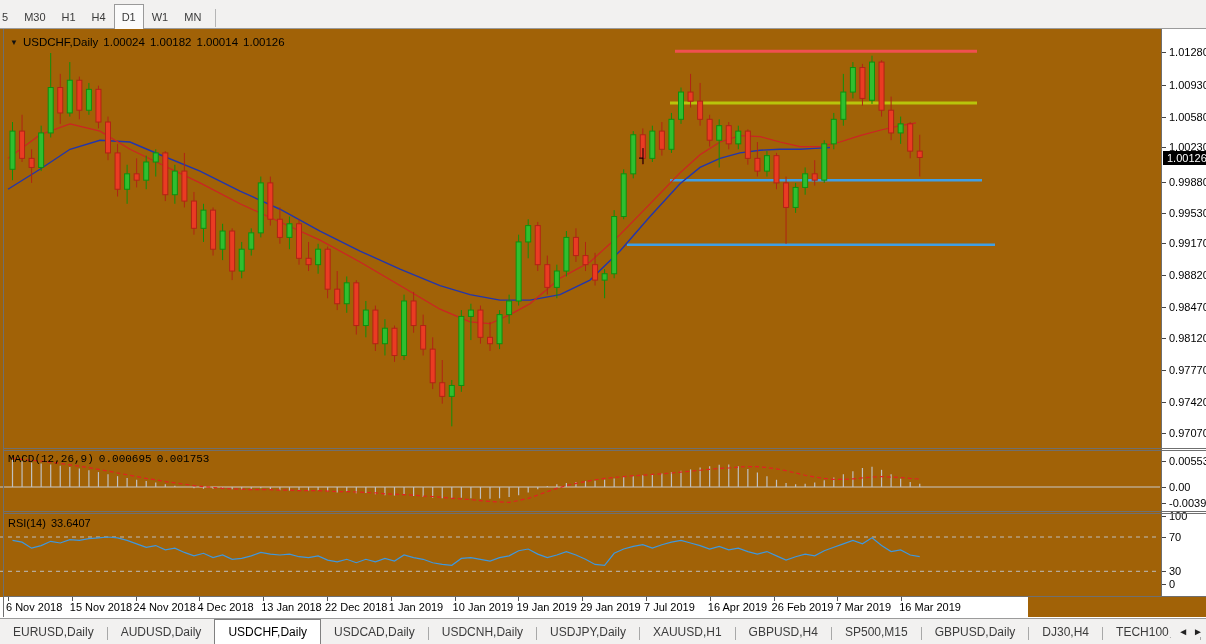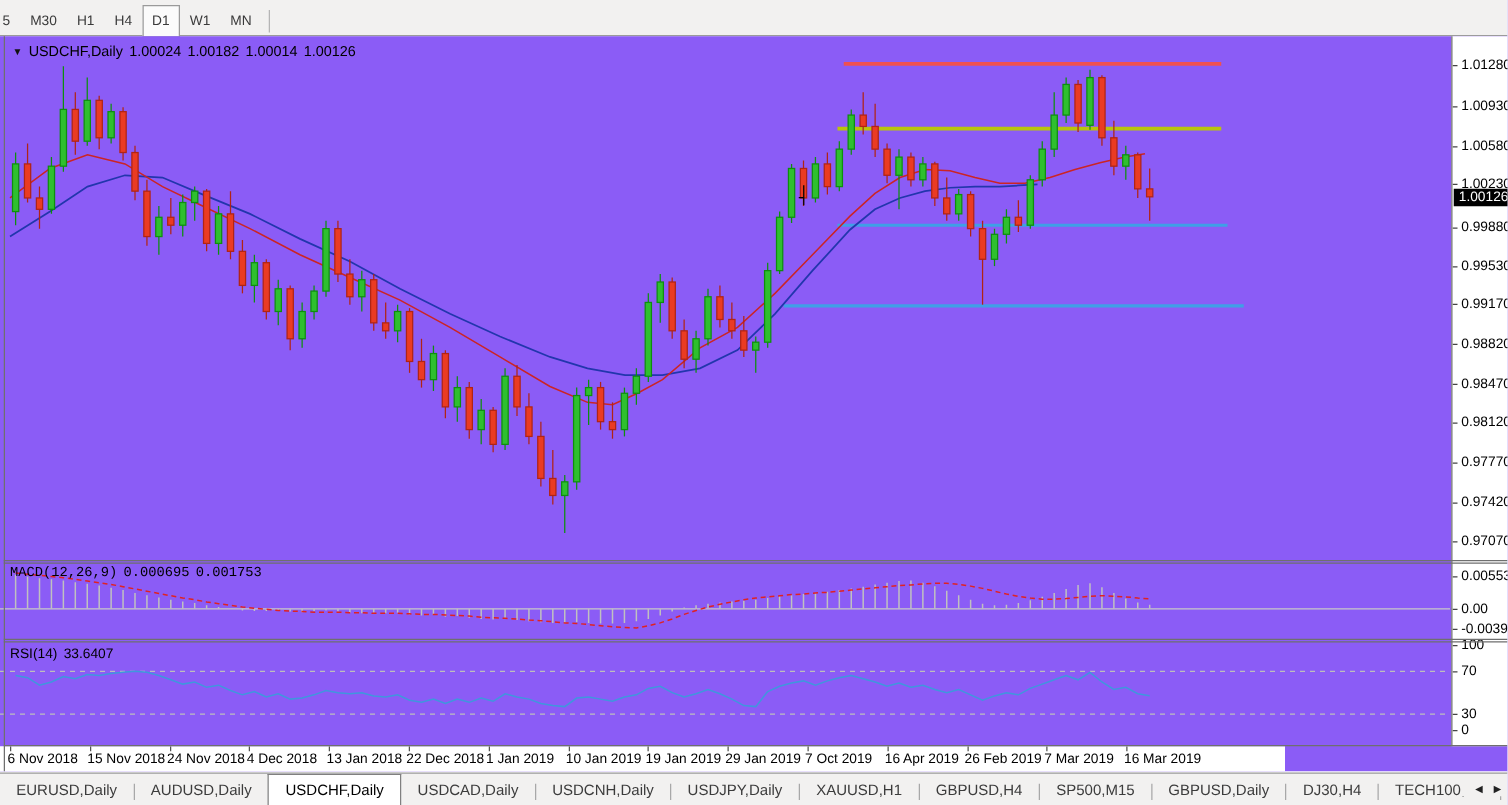--- a/index.html
+++ b/index.html
@@ -4,21 +4,21 @@
 <style>
   html,body{margin:0;padding:0;width:1206px;height:644px;overflow:hidden;background:#fff;
     font-family:"Liberation Sans","DejaVu Sans",sans-serif;font-size:11px;color:#000;}
   #app{position:relative;width:1206px;height:644px;}
   
   #toolbar{position:absolute;left:0;top:0;width:1206px;height:28px;background:#f2f1f0;border-bottom:1px solid #9b9b9b;}
   .tfbtn{display:inline-block;margin-top:4px;padding:3px 8px;color:#3a3a3a;font-size:11px;cursor:default;}
   .tfbtn.active{background:#fbfbfb;border:1px solid #9a9a9a;padding:6px 7px;}
   .tbsep{display:inline-block;width:1px;height:18px;background:#b5b5b5;vertical-align:middle;margin:0 6px;}
   
-  #chart-area{position:absolute;left:0;top:29px;width:1206px;height:588px;background:#8b5cf6;}
+  #chart-area{position:absolute;left:0;top:29px;width:1206px;height:588px;background:#a16207;}
   .vframe{position:absolute;background:#6f6f6f;width:1px;}
   .hsep{position:absolute;left:3px;width:1203px;height:1px;background:#6f6f6f;}
   #chart-header{position:absolute;left:10px;top:7px;font-size:11.5px;color:#000;z-index:5;}
   #chart-header span{margin-right:5px;}
   .tri{display:inline-block;font-size:8px;vertical-align:1px;margin-right:2px;color:#111;}
   svg{position:absolute;left:0;}
   #main-svg{top:1px;}
   #macd-svg{top:422px;}
   #rsi-svg{top:485px;}
   .ind-label{position:absolute;left:8px;font-size:11px;color:#000;z-index:5;}
@@ -426,21 +426,21 @@
         <div class="dlabel" style="left: 325px;">22 Dec 2018</div>
         <div class="dtick" style="left: 390.8px;"></div>
         <div class="dlabel" style="left: 388.8px;">1 Jan 2019</div>
         <div class="dtick" style="left: 454.6px;"></div>
         <div class="dlabel" style="left: 452.6px;">10 Jan 2019</div>
         <div class="dtick" style="left: 518.4px;"></div>
         <div class="dlabel" style="left: 516.4px;">19 Jan 2019</div>
         <div class="dtick" style="left: 582.2px;"></div>
         <div class="dlabel" style="left: 580.2px;">29 Jan 2019</div>
         <div class="dtick" style="left: 646px;"></div>
-        <div class="dlabel" style="left: 644px;">7 Oct 2019</div>
+        <div class="dlabel" style="left: 644px;">7 Jul 2019</div>
         <div class="dtick" style="left: 709.8px;"></div>
         <div class="dlabel" style="left: 707.8px;">16 Apr 2019</div>
         <div class="dtick" style="left: 773.6px;"></div>
         <div class="dlabel" style="left: 771.6px;">26 Feb 2019</div>
         <div class="dtick" style="left: 837.4px;"></div>
         <div class="dlabel" style="left: 835.4px;">7 Mar 2019</div>
         <div class="dtick" style="left: 901.2px;"></div>
         <div class="dlabel" style="left: 899.2px;">16 Mar 2019</div>
       </div>
 

